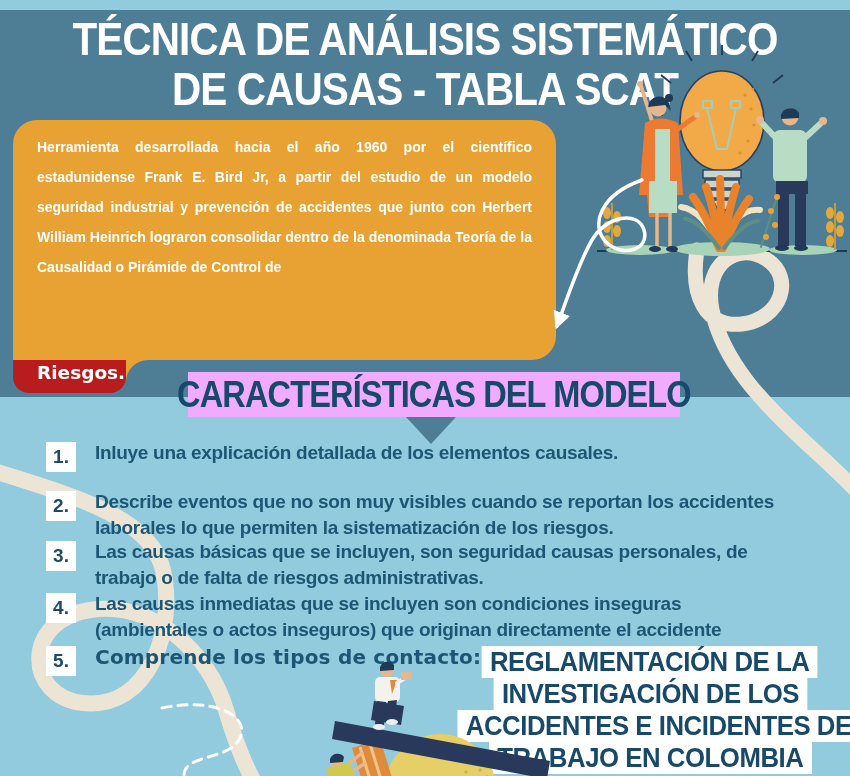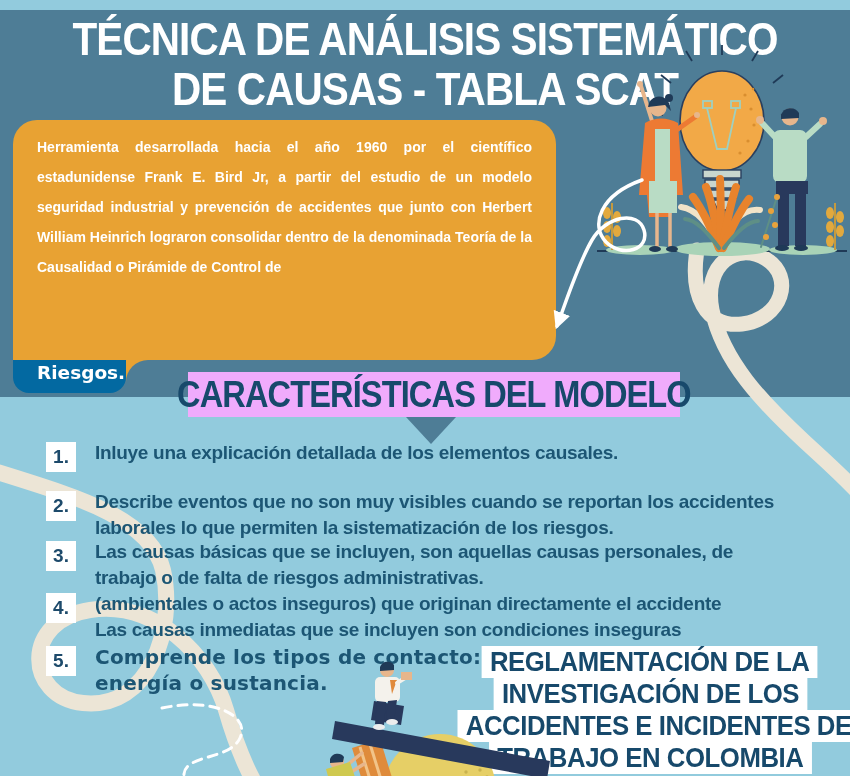--- a/index.html
+++ b/index.html
@@ -18,21 +18,21 @@
   .title .l1,.title .l2{transform:scaleX(0.88);transform-origin:center;white-space:nowrap;}
   .title .l1{font-size:46px;line-height:52px;letter-spacing:-1px;}
   .title .l2{font-size:46px;line-height:49px;letter-spacing:-1px;}
 
   
   .intro{position:absolute;left:13px;top:110px;width:543px;height:240px;background:#E8A233;
          border-radius:24px 24px 24px 0;z-index:2;}
   .intro-text{box-sizing:border-box;padding:12px 24px 0 24px;color:#FFFFFF;
               font-family:Liberation Sans, sans-serif;font-weight:bold;font-size:14px;
               line-height:30px;text-align:justify;}
-  .intro-tab{position:absolute;left:13px;top:350px;width:113px;height:33px;background:#0369a1;
+  .intro-tab{position:absolute;left:13px;top:350px;width:113px;height:33px;background:#b91c1c;
              border-radius:0 0 16px 16px;z-index:2;color:#FFFFFF;font-family:"DejaVu Sans",sans-serif;
              font-weight:bold;font-size:18.5px;line-height:26px;box-sizing:border-box;padding-left:24px;}
   .tab-fillet{position:absolute;left:126px;top:350px;width:22px;height:22px;background:#E8A233;z-index:2;}
   .tab-fillet::after{content:'';position:absolute;left:0;top:0;width:22px;height:22px;
              background:#4E7D96;border-top-left-radius:22px;}
 
   
   .char-band{position:absolute;left:188px;top:362px;width:492px;height:45px;background:#f0abfc;
              z-index:2;display:flex;align-items:center;justify-content:center;}
   .char-band span{color:#17496B;font-size:37px;font-weight:bold;transform:scaleX(0.88);
@@ -97,36 +97,35 @@
   <div class="item i2 content">
     <div class="badge">2.</div>
     <div class="itext">
       <div>Describe eventos que no son muy visibles cuando se reportan los accidentes</div>
       <div>laborales lo que permiten la sistematización de los riesgos.</div>
     </div>
   </div>
   <div class="item i3 content">
     <div class="badge">3.</div>
     <div class="itext">
-      <div>Las causas básicas que se incluyen, son aquellas causas personales, de</div>
+      <div>Las causas básicas que se incluyen, son seguridad causas personales, de</div>
       <div>trabajo o de falta de riesgos administrativas.</div>
     </div>
   </div>
   <div class="item i4 content">
     <div class="badge">4.</div>
     <div class="itext">
+      <div>Las causas inmediatas que se incluyen son condiciones inseguras</div>
       <div>(ambientales o actos inseguros) que originan directamente el accidente</div>
-      <div>Las causas inmediatas que se incluyen son condiciones inseguras</div>
     </div>
   </div>
   <div class="item i5 content">
     <div class="badge">5.</div>
     <div class="itext">
       <div>Comprende los tipos de contacto: con</div>
-      <div>energía o sustancia.</div>
     </div>
   </div>
 
   <div class="reg content">
     <div class="reg-line"><span class="reg-band">REGLAMENTACIÓN DE LA</span></div>
     <div class="reg-line"><span class="reg-band">INVESTIGACIÓN DE LOS</span></div>
     <div class="reg-line"><span class="reg-band">ACCIDENTES E INCIDENTES DE</span></div>
     <div class="reg-line"><span class="reg-band">TRABAJO EN COLOMBIA</span></div>
   </div>
 

